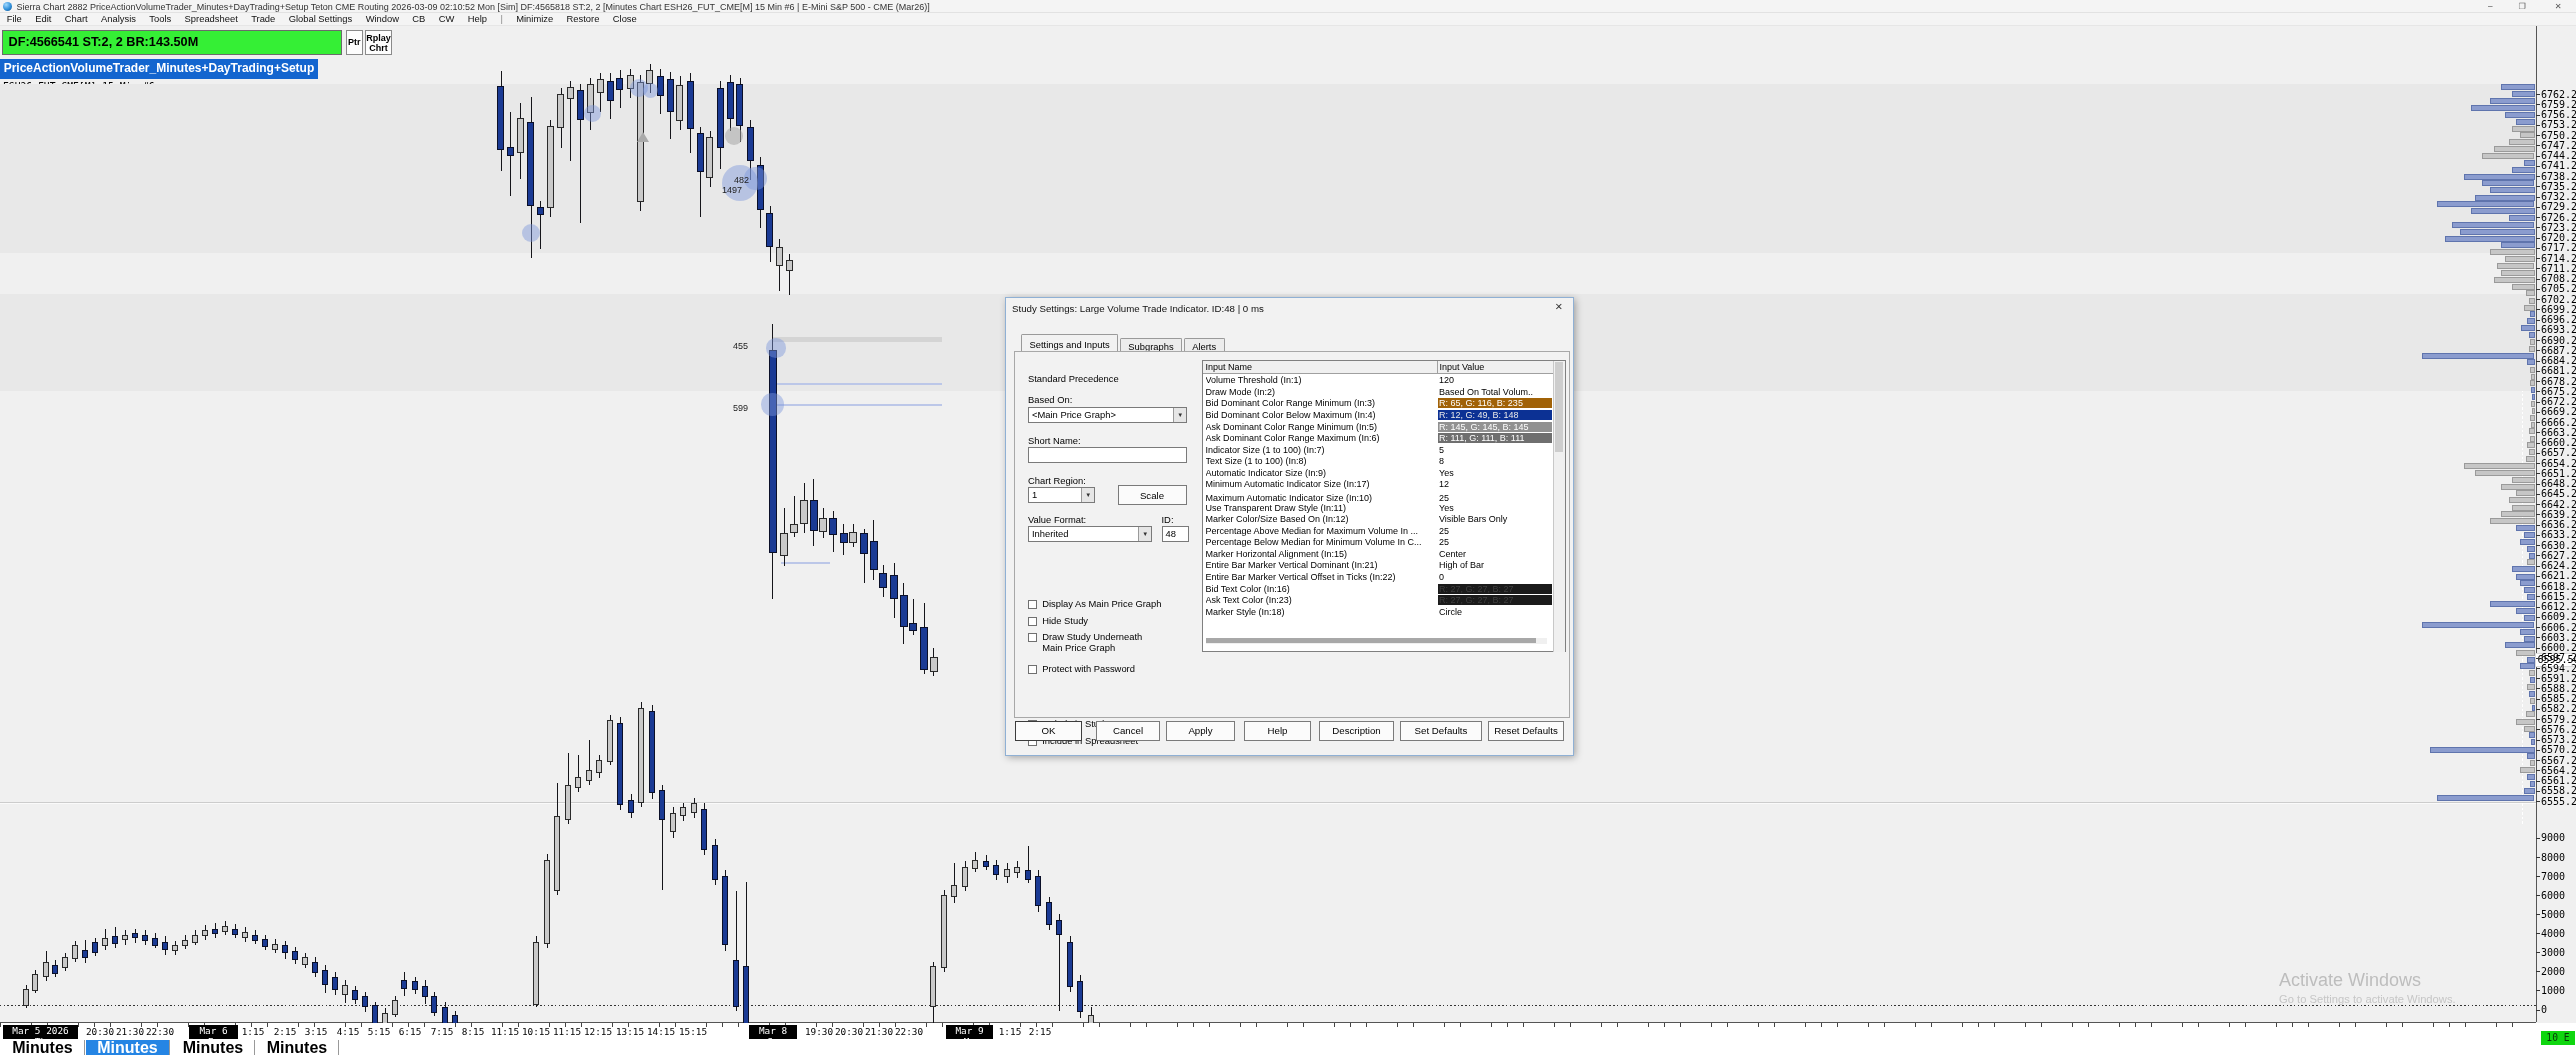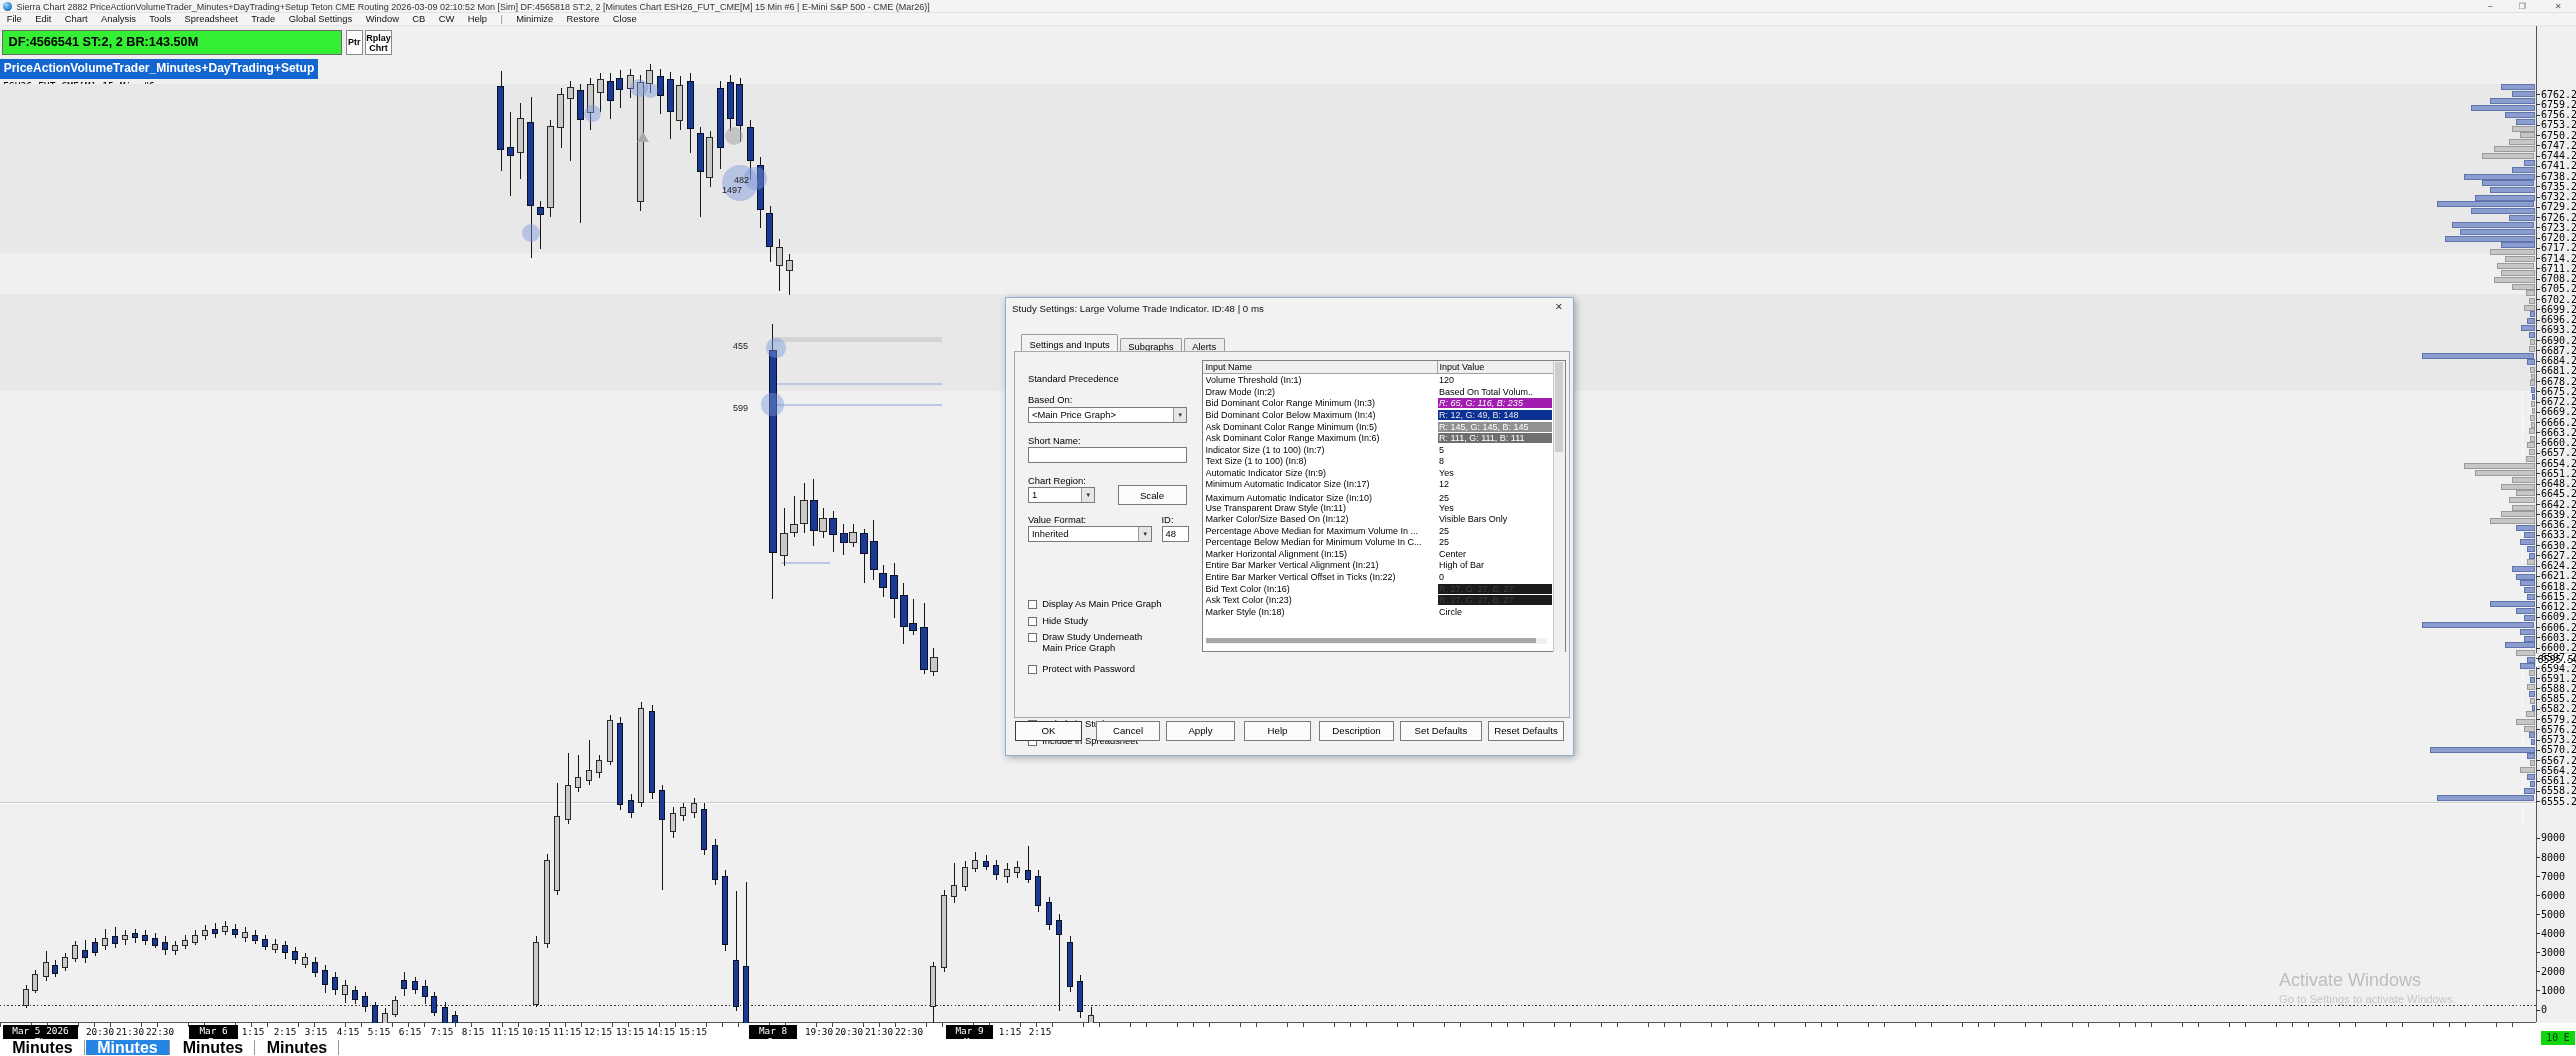--- a/index.html
+++ b/index.html
@@ -747,21 +747,21 @@
           <div class="trow" style="top: 14.2px; position: absolute;">
             <div class="tn" style="">Volume Threshold   (In:1)</div>
             <div class="tv" style="">120</div>
           </div>
           <div class="trow" style="top: 26px; position: absolute;">
             <div class="tn" style="">Draw Mode   (In:2)</div>
             <div class="tv" style="">Based On Total Volum..</div>
           </div>
           <div class="trow" style="top: 37px; position: absolute;">
             <div class="tn" style="">Bid Dominant Color Range Minimum   (In:3)</div>
-            <div class="tv" style="background: #a21caf; color: rgb(255, 255, 255); font-style: italic;">R: 65, G: 116, B: 235</div>
+            <div class="tv" style="background: #a16207; color: rgb(255, 255, 255);">R: 65, G: 116, B: 235</div>
           </div>
           <div class="trow" style="top: 49px; position: absolute;">
             <div class="tn" style="">Bid Dominant Color Below Maximum   (In:4)</div>
             <div class="tv" style="background: rgb(12, 49, 148); color: rgb(232, 232, 232);">R: 12, G: 49, B: 148</div>
           </div>
           <div class="trow" style="top: 61px; position: absolute;">
             <div class="tn" style="">Ask Dominant Color Range Minimum   (In:5)</div>
             <div class="tv" style="background: rgb(145, 145, 145); color: rgb(255, 255, 255);">R: 145, G: 145, B: 145</div>
           </div>
           <div class="trow" style="top: 72px; position: absolute;">
@@ -802,21 +802,21 @@
           </div>
           <div class="trow" style="top: 176px; position: absolute;">
             <div class="tn" style="">Percentage Below Median for Minimum Volume In C...</div>
             <div class="tv" style="">25</div>
           </div>
           <div class="trow" style="top: 188px; position: absolute;">
             <div class="tn" style="">Marker Horizontal Alignment   (In:15)</div>
             <div class="tv" style="">Center</div>
           </div>
           <div class="trow" style="top: 199px; position: absolute;">
-            <div class="tn" style="">Entire Bar Marker Vertical Alignment   (In:21)</div>
+            <div class="tn" style="">Entire Bar Marker Vertical Dominant   (In:21)</div>
             <div class="tv" style="">High of Bar</div>
           </div>
           <div class="trow" style="top: 211px; position: absolute;">
             <div class="tn" style="">Entire Bar Marker Vertical Offset in Ticks   (In:22)</div>
             <div class="tv" style="">0</div>
           </div>
           <div class="trow" style="top: 223px; position: absolute;">
             <div class="tn" style="">Bid Text Color   (In:16)</div>
             <div class="tv" style="background: rgb(27, 27, 27); color: rgb(63, 63, 63);">R: 27, G: 27, B: 27</div>
           </div>

